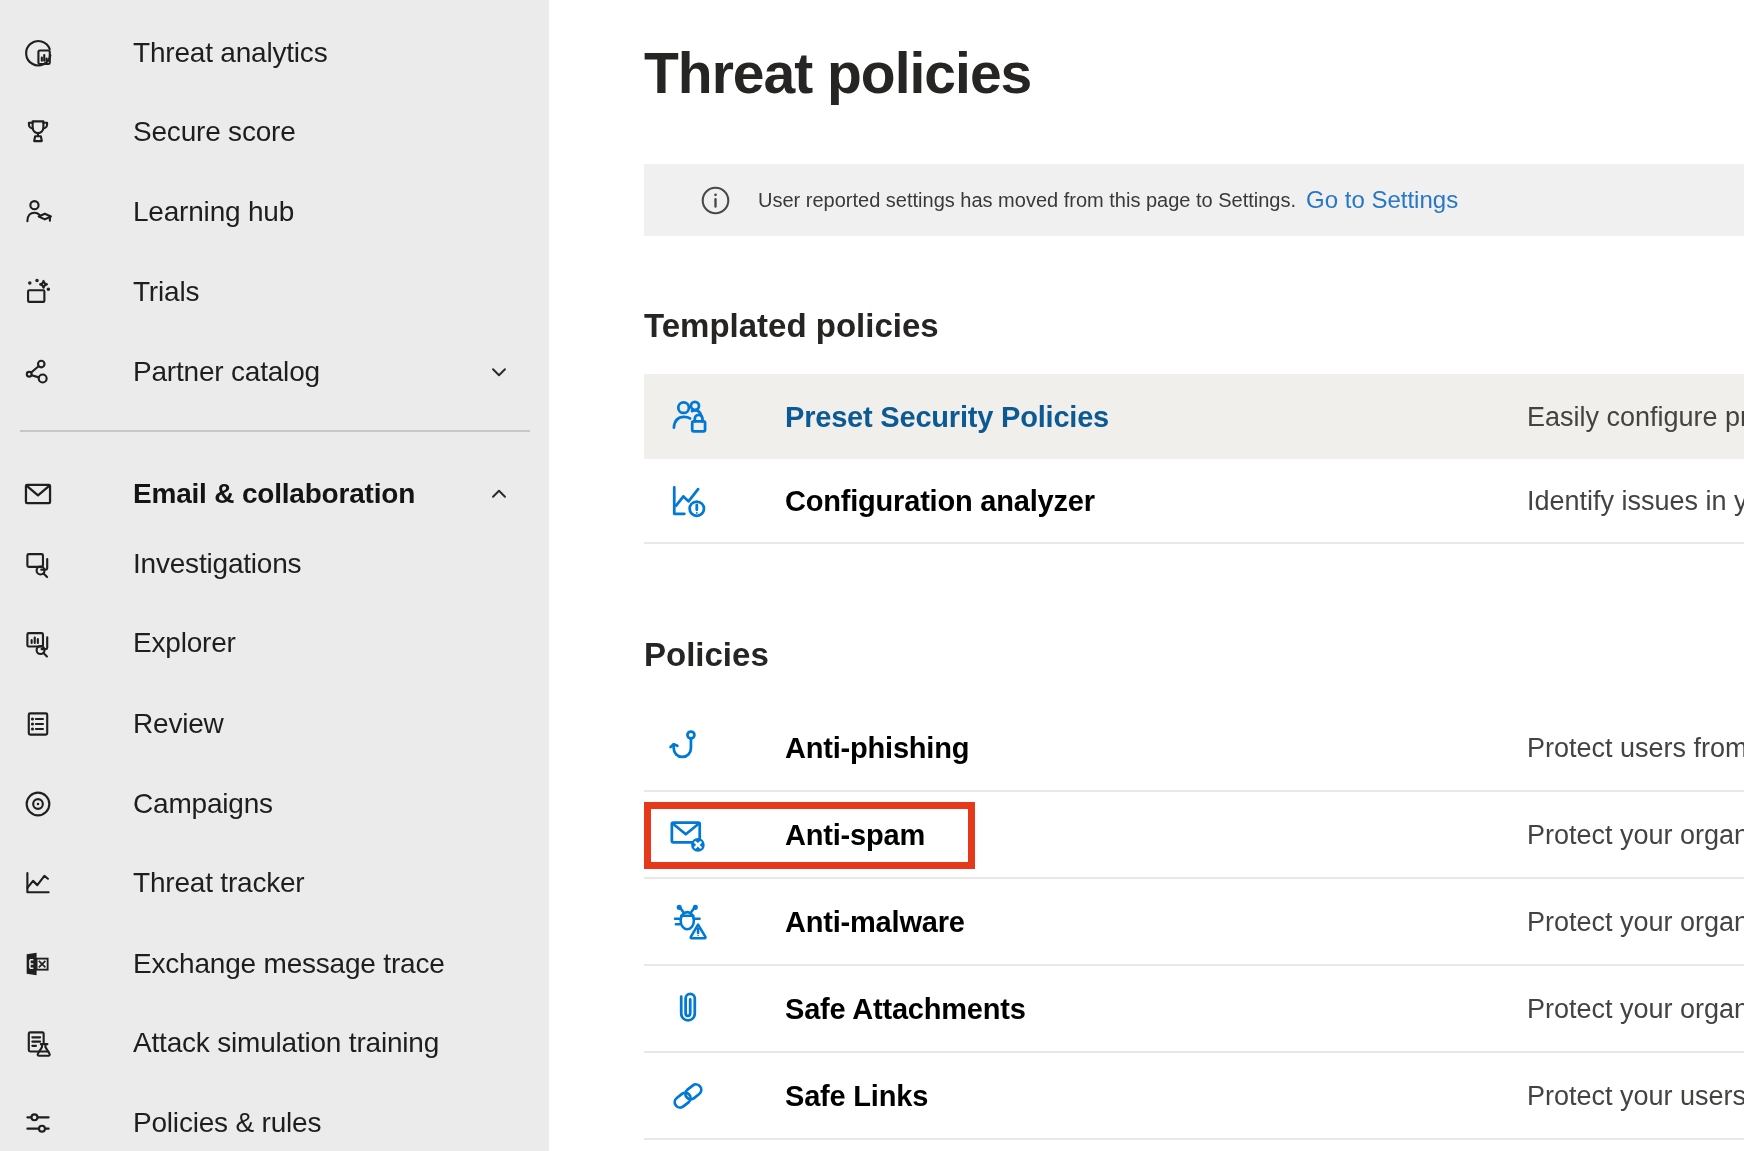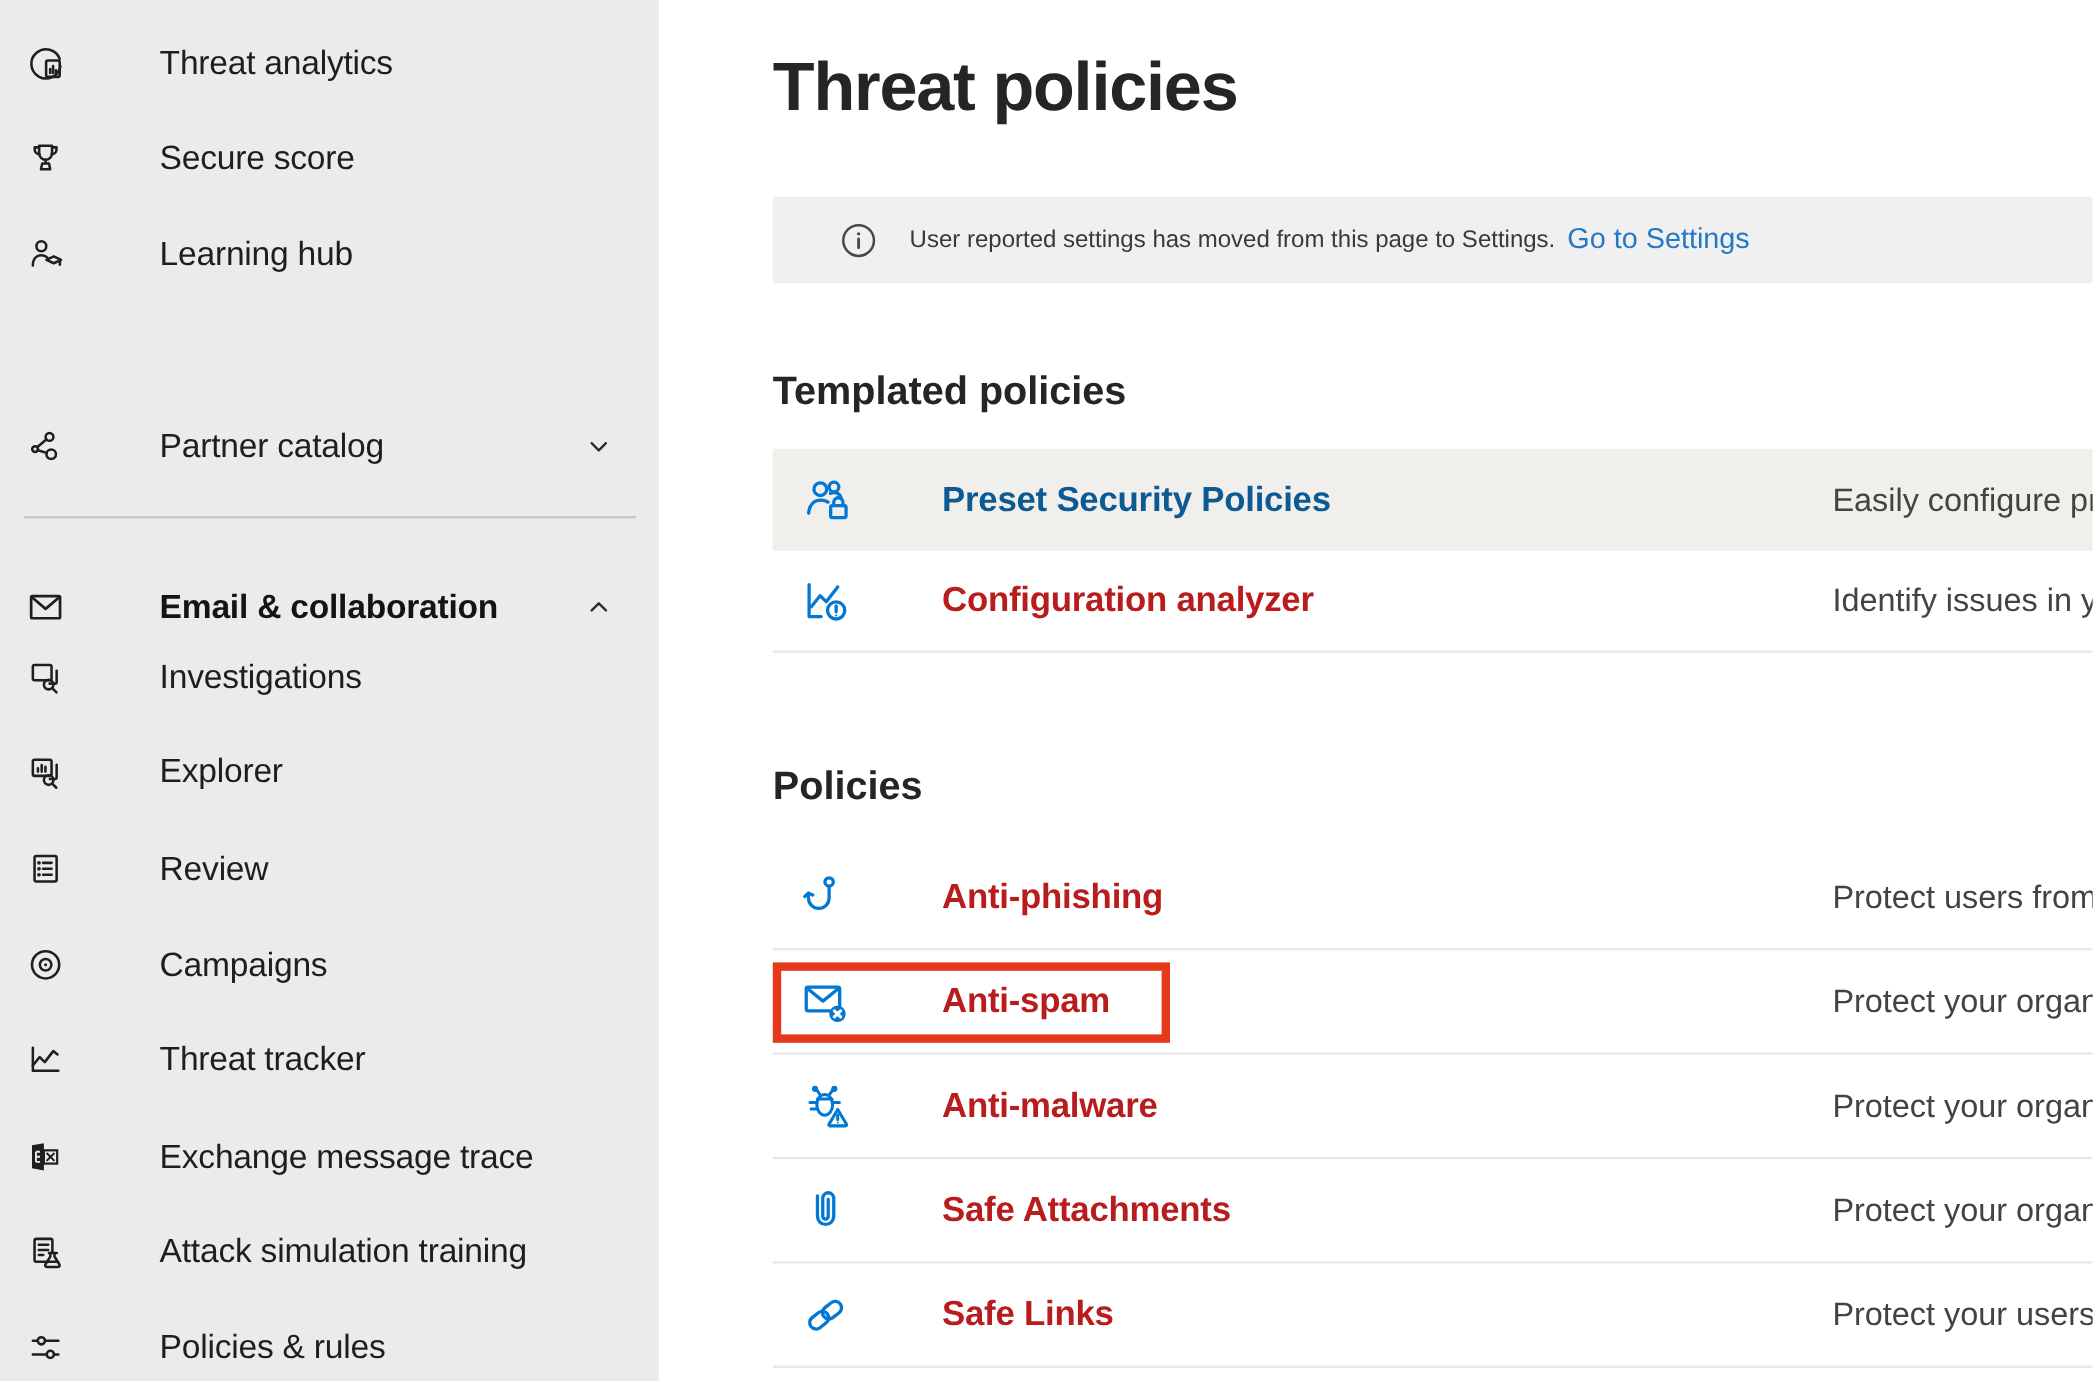--- a/index.html
+++ b/index.html
@@ -25,21 +25,21 @@
   .banner-text{margin-left:26px;font-size:20px;color:#3b3937;white-space:nowrap;}
   .banner-link{margin-left:10px;font-size:24px;color:#2777c4;text-decoration:none;white-space:nowrap;cursor:pointer;}
 
   .sec-heading{position:absolute;left:644px;margin:0;font-size:33px;font-weight:700;color:#262524;white-space:nowrap;}
 
   .row{position:absolute;left:644px;width:1100px;cursor:pointer;padding-left:17px;}
   .row-gray{background:#f0efec;}
   .row-line{border-bottom:2px solid #eae8e6;box-sizing:border-box;}
   .row-icon{position:absolute;left:22px;top:50%;transform:translateY(-50%);width:44px;height:44px;color:#0078d4;}
   .row-icon svg{width:44px;height:44px;display:block;}
-  .row-label{position:absolute;left:141px;top:50%;transform:translateY(-50%);font-size:29px;font-weight:600;color:#b91c1c;text-decoration:none;white-space:nowrap;letter-spacing:-0.2px;}
+  .row-label{position:absolute;left:141px;top:50%;transform:translateY(-50%);font-size:29px;font-weight:600;color:#000000;text-decoration:none;white-space:nowrap;letter-spacing:-0.2px;}
   .row-label.blue{color:#0c5a94;}
   .row-desc{position:absolute;left:883px;top:50%;transform:translateY(-50%);font-size:27px;color:#454341;white-space:nowrap;}
 
   .red-box{position:absolute;left:644px;top:802px;width:331px;height:67px;border:7px solid #e6391c;box-sizing:border-box;background:transparent;}
 </style>
 </head>
 <body>
 
 <svg width="0" height="0" style="position:absolute">
   <defs>
@@ -242,35 +242,43 @@
       <span class="sb-label">Secure score</span>
     </div>
     <div class="sb-item" style="top:172px">
       <span class="sb-icon">
           <svg>
             <use href="#i-learn"></use>
           </svg>
         </span>
       <span class="sb-label">Learning hub</span>
     </div>
+    <div class="sb-item" style="top:252px">
+      <span class="sb-icon">
+          <svg>
+            <use href="#i-trials"></use>
+          </svg>
+        </span>
+      <span class="sb-label">Trials</span>
+    </div>
     <div class="sb-item" style="top:332px">
       <span class="sb-icon">
           <svg>
             <use href="#i-partner"></use>
           </svg>
         </span>
       <span class="sb-label">Partner catalog</span>
       <span class="sb-chevron"><svg>
             <use href="#i-chev-down"></use>
           </svg></span>
     </div>
 
     <div class="sb-divider"></div>
 
-    <div class="sb-item" style="top:466px">
+    <div class="sb-item" style="top:454px">
       <span class="sb-icon">
           <svg>
             <use href="#i-mail"></use>
           </svg>
         </span>
       <span class="sb-label bold">Email &amp; collaboration</span>
       <span class="sb-chevron"><svg>
             <use href="#i-chev-up"></use>
           </svg></span>
     </div>

